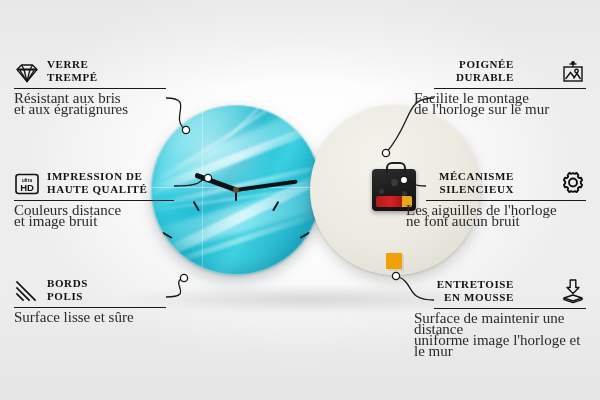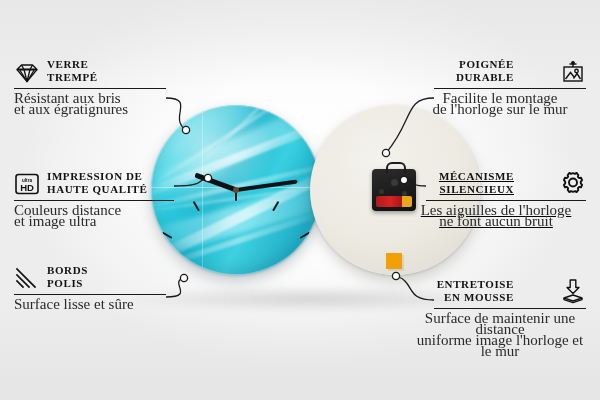--- a/index.html
+++ b/index.html
@@ -78,33 +78,33 @@
 
   
   .feat{position:absolute;width:200px;}
   .feat .head{display:flex;align-items:center;gap:7px;}
   .feat.right .head{justify-content:flex-end;gap:46px;}
   .feat .title{font-size:11px;font-weight:bold;letter-spacing:.6px;color:#111;line-height:13px;text-transform:uppercase;}
   .feat.left .title{text-align:left;}
   .feat.right .title{text-align:right;}
   .feat .rule{height:1px;background:#1a1a1a;margin:4px 0 4px 0;}
   .feat .desc{font-size:15px;color:#2a2a2a;line-height:11px;}
-  .feat.right .desc{text-align:center;}
+  .feat.right .desc{text-align:left;}
   .ico{width:26px;height:26px;flex:0 0 26px;display:flex;align-items:flex-end;justify-content:center;}
   .ico svg{display:block;}
 
   .f-verre{left:14px;top:58px;width:172px;}
   .f-verre .rule{width:152px;}
   .f-hd{left:14px;top:170px;width:180px;}
   .f-hd .rule{width:160px;}
-  .f-bords{left:14px;top:264px;width:172px;}
+  .f-bords{left:14px;top:277px;width:172px;}
   .f-bords .rule{width:152px;}
   .f-poignee{left:414px;top:58px;width:172px;}
   .f-poignee .rule{width:152px;margin-left:20px;}
-  .f-meca{left:406px;top:170px;width:180px;text-decoration:underline;}
+  .f-meca{left:406px;top:170px;width:180px;}
   .f-meca .rule{width:160px;margin-left:20px;}
   .f-entre{left:414px;top:278px;width:172px;font-family:Liberation Serif, serif;}
   .f-entre .rule{width:152px;margin-left:20px;}
 
   .connectors{position:absolute;left:0;top:0;width:600px;height:400px;pointer-events:none;}
 </style>
 </head>
 <body>
 
 <div id="stage">
@@ -223,21 +223,21 @@
         </svg>
       </span>
       <div class="title">
         <div>IMPRESSION DE</div>
         <div>HAUTE QUALITÉ</div>
       </div>
     </div>
     <div class="rule"></div>
     <div class="desc">
       <div>Couleurs distance</div>
-      <div>et image ultra</div>
+      <div>et image bruit</div>
     </div>
   </div>
 
   <div class="feat left f-bords">
     <div class="head">
       <span class="ico">
         <svg width="26" height="24" viewBox="0 0 26 24">
           <g stroke="#111" stroke-width="1.7" stroke-linecap="square">
             <path d="M3,3 L21,21"></path>
             <path d="M3,9 L15,21"></path>

